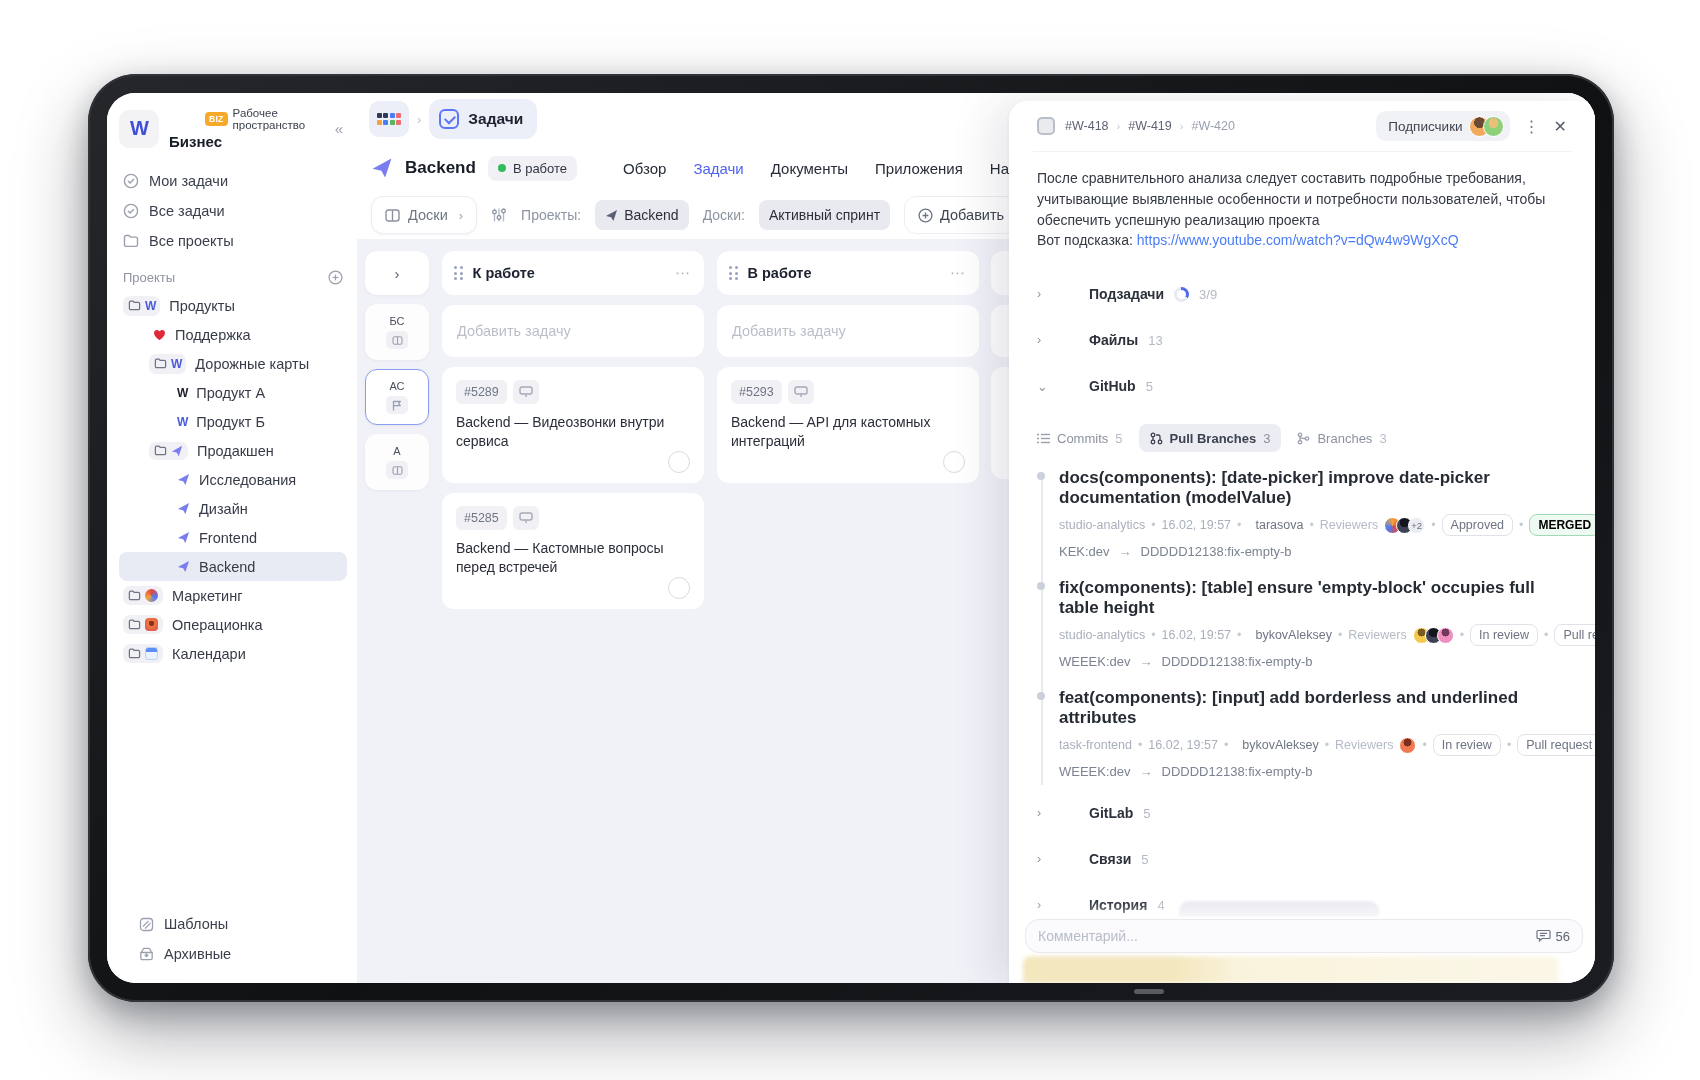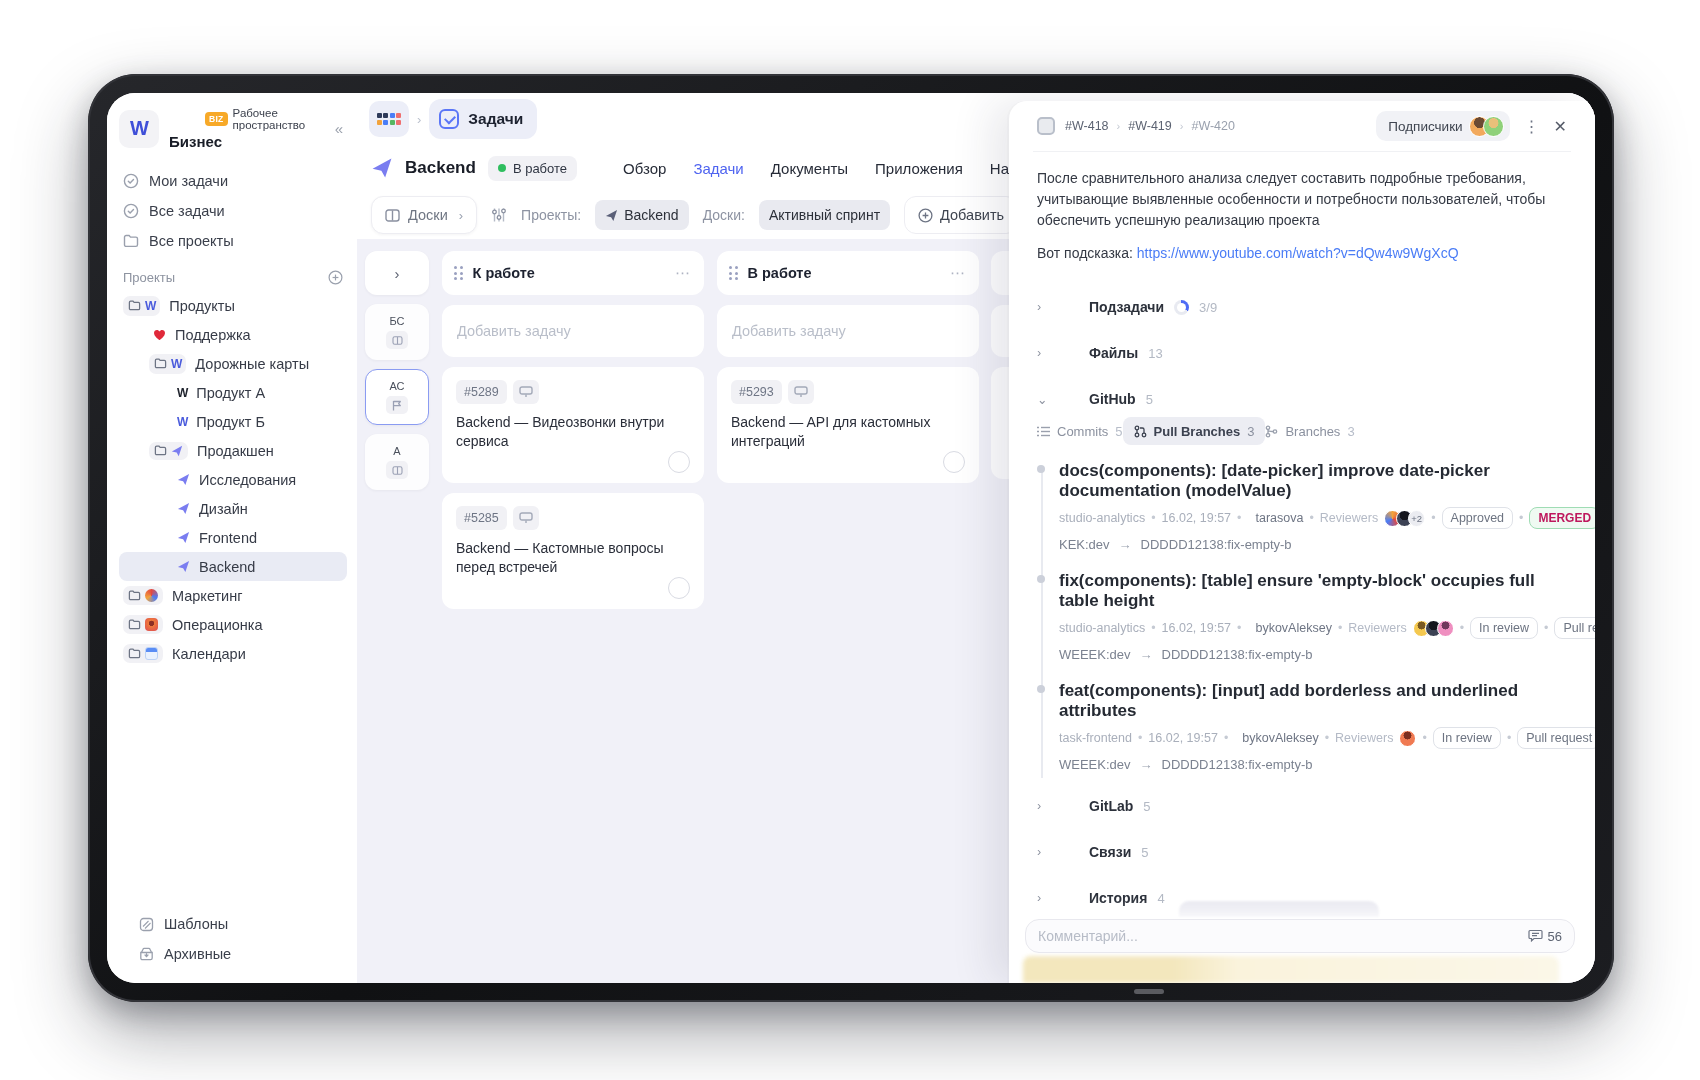--- a/index.html
+++ b/index.html
@@ -104,51 +104,51 @@
   .av-purple { background:radial-gradient(circle at 50% 30%, #5d3b78 30%, #c07ae8 32%); }
   .av-teal { background:radial-gradient(circle at 50% 30%, #2f4c55 32%, #6fa7a0 34%); }
   .av-yellow { background:radial-gradient(circle at 50% 30%, #7a5a23 30%, #f4c84f 32%); }
   .av-dark { background:radial-gradient(circle at 50% 30%, #14161d 35%, #3c4254 37%); }
   .av-pink { background:radial-gradient(circle at 50% 30%, #70395c 30%, #ef8fc0 32%); }
   .av-red { background:radial-gradient(circle at 50% 30%, #7a2e20 30%, #f07a52 32%); }
   .av-mix { background:conic-gradient(#f2a33c,#e4483f,#4a7df7,#f2a33c); }
   .kebab { color:#6d7484; font-size:16px; } .close { color:#555b68; font-size:16px; }
   .p-div { height:1px; background:#f0f1f4; margin:0 -4px; }
   .p-desc { margin-top:16px; font-size:14px; line-height:1.5; color:#343944; max-width:530px; }
-  .p-hint { font-size:14px; color:#343944; margin-top:14px; }
+  .p-hint { font-size:14px; color:#343944; margin-top:1px; }
   .p-hint a { color:#4a7cf6; text-decoration:none; }
   .sect { display:flex; align-items:center; gap:10px; }
   .sect .chv { color:#8b919f; font-size:12.5px; width:10px; }
   .sect .st { font-size:14px; font-weight:700; color:#2c313b;padding-left:32px; }
   .sect .sc { font-size:13px; color:#b3b9c4; }
   .mt38{margin-top:38px;} .mt30{margin-top:30px;} .mt26{margin-top:26px;}
   .prog { width:15px; height:15px; border-radius:50%; background:conic-gradient(#4e6bf5 0 120deg, #e8eaf1 120deg 360deg); position:relative; }
   .prog:after { content:""; position:absolute; inset:3px; border-radius:50%; background:#fff; }
-  .gh-tabs { margin-top:10px; display:flex; align-items:center; font-size:13px; color:#8b919f; }
+  .gh-tabs { margin-top:30px; display:flex; align-items:center; gap:16px; font-size:13px; color:#8b919f; }
   .gh-tab { display:flex; align-items:center; gap:7px; }
   .gh-tab .cnt { color:#b7bdc9; }
   .gh-tab.on { background:#ecedf3; border-radius:8px; height:28px; padding:0 11px; color:#3c4250; font-weight:600; }
   .gh-tab.on .cnt { color:#8b919f; font-weight:400; }
   .pr-list { margin-top:16px; position:relative; padding-left:22px; }
   .pr-line { position:absolute; left:4px; top:8px; bottom:-6px; width:2px; background:#e8eaf0; }
   .pr-row { position:relative; margin-bottom:19px; }
   .pr-dot { position:absolute; left:-22px; top:4px; width:8px; height:8px; border-radius:50%; background:#ccd0da; }
   .pr-title { font-size:17px; font-weight:700; color:#252a33; }
   .pr-meta { margin-top:6px; display:flex; align-items:center; gap:6px; font-size:12.5px; color:#a9afbb; white-space:nowrap; }
   .pr-meta .auth { color:#6e7584; }
   .pr-meta .rev { color:#b4bac6; }
   .dotsep { color:#c5cad3; }
   .avgrp { display:flex; }
   .avgrp .av { margin-left:-5px; } .avgrp .av:first-child { margin-left:0; }
   .plus2 { width:17px; height:17px; border-radius:50%; background:#ebecf1; color:#6a7181; font-size:9.5px; display:flex; align-items:center; justify-content:center; border:1.5px solid #fff; margin-left:-5px; }
   .opill { border:1px solid #dfe2e8; border-radius:8px; height:22px; display:flex; align-items:center; padding:0 8px; font-size:12.5px; color:#6d7482; background:#fff; }
-  .mpill { border:1px solid #9fdcb4; background:#effaf2; color:#be185d; font-weight:700; font-size:12px; border-radius:8px; height:22px; display:flex; align-items:center; padding:0 8px; }
+  .mpill { border:1px solid #9fdcb4; background:#effaf2; color:#000000; font-weight:700; font-size:12px; border-radius:8px; height:22px; display:flex; align-items:center; padding:0 8px; }
   .pr-branch { margin-top:8px; font-size:13px; color:#7b8290; display:flex; align-items:center; gap:9px; }
   .pr-branch .arr { color:#9aa1ae; }
-  .comment-wrap { position:absolute; left:16px; right:20px; bottom:30px; height:34px; border:1px solid #e8e8ee; background:#fbfbfd; border-radius:14px; display:flex; align-items:center; padding:0 12px; gap:24px; box-shadow:0 -6px 14px rgba(255,255,255,.9); }
+  .comment-wrap { position:absolute; left:16px; right:12px; bottom:30px; height:34px; border:1px solid #e8e8ee; background:#fbfbfd; border-radius:14px; display:flex; align-items:center; padding:0 12px; gap:24px; box-shadow:0 -6px 14px rgba(255,255,255,.9); }
   .comment-wrap input { flex:1; border:0; outline:0; background:transparent; font-size:14px; color:#343944; font-family:"Liberation Sans",sans-serif; }
   .comment-wrap input::placeholder { color:#b7bcc7; }
   .cm-count { display:flex; align-items:center; gap:5px; color:#5c6372; font-size:13px; }
   .peek { position:absolute; bottom:66px; left:170px; width:200px; height:16px; border-radius:10px 10px 0 0; background:#ebebf2; filter:blur(1px); }
   .pinned { position:absolute; left:14px; right:36px; bottom:0; height:27px; border-radius:8px 8px 0 0; background:linear-gradient(90deg,#f3e7bd 0 28%, #faf3dc 40%, #fbf7e8); filter:blur(2px); }
   svg { display:block; }
 </style>
 </head>
 <body>
 <div class="stage">

